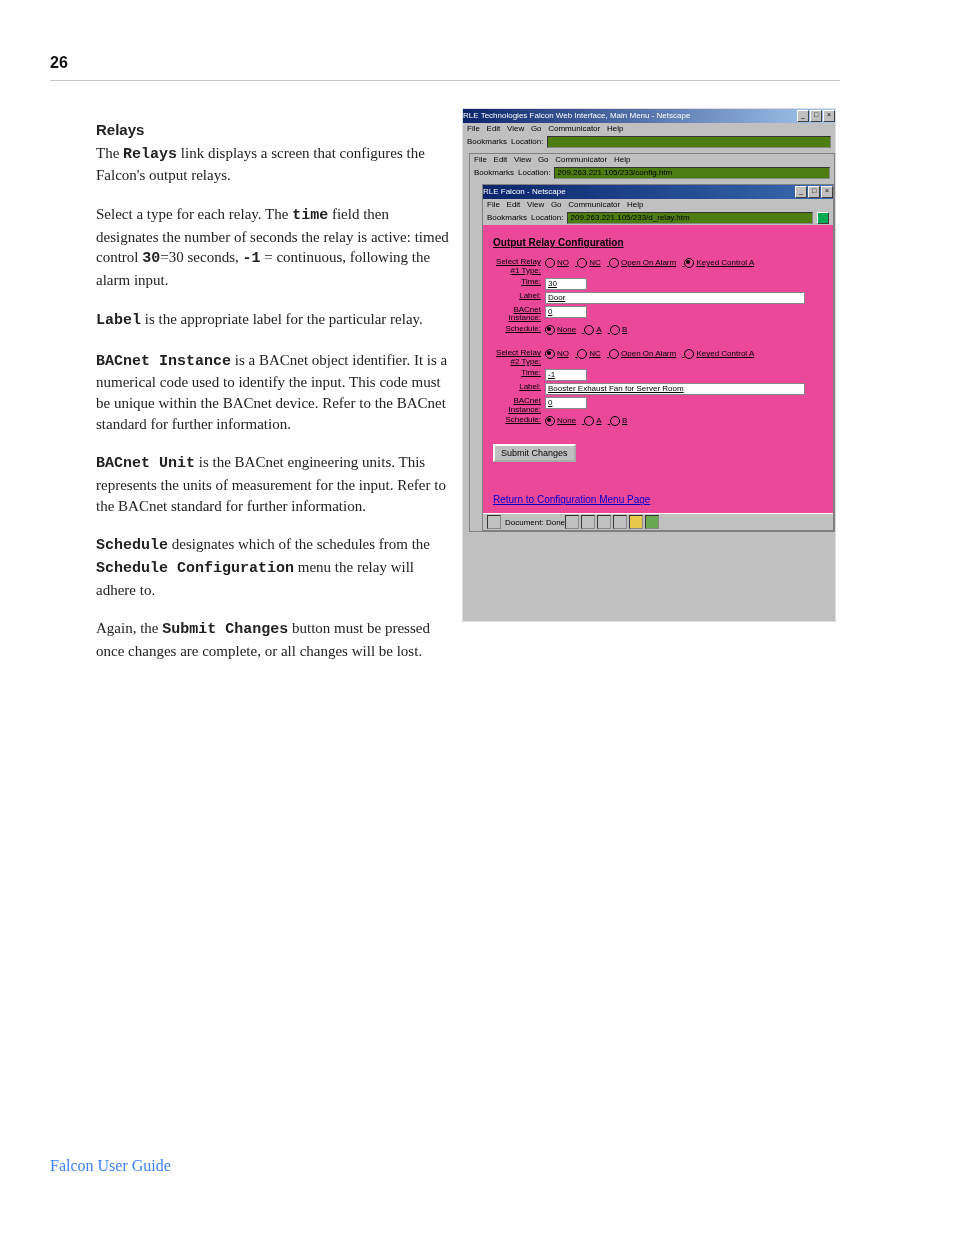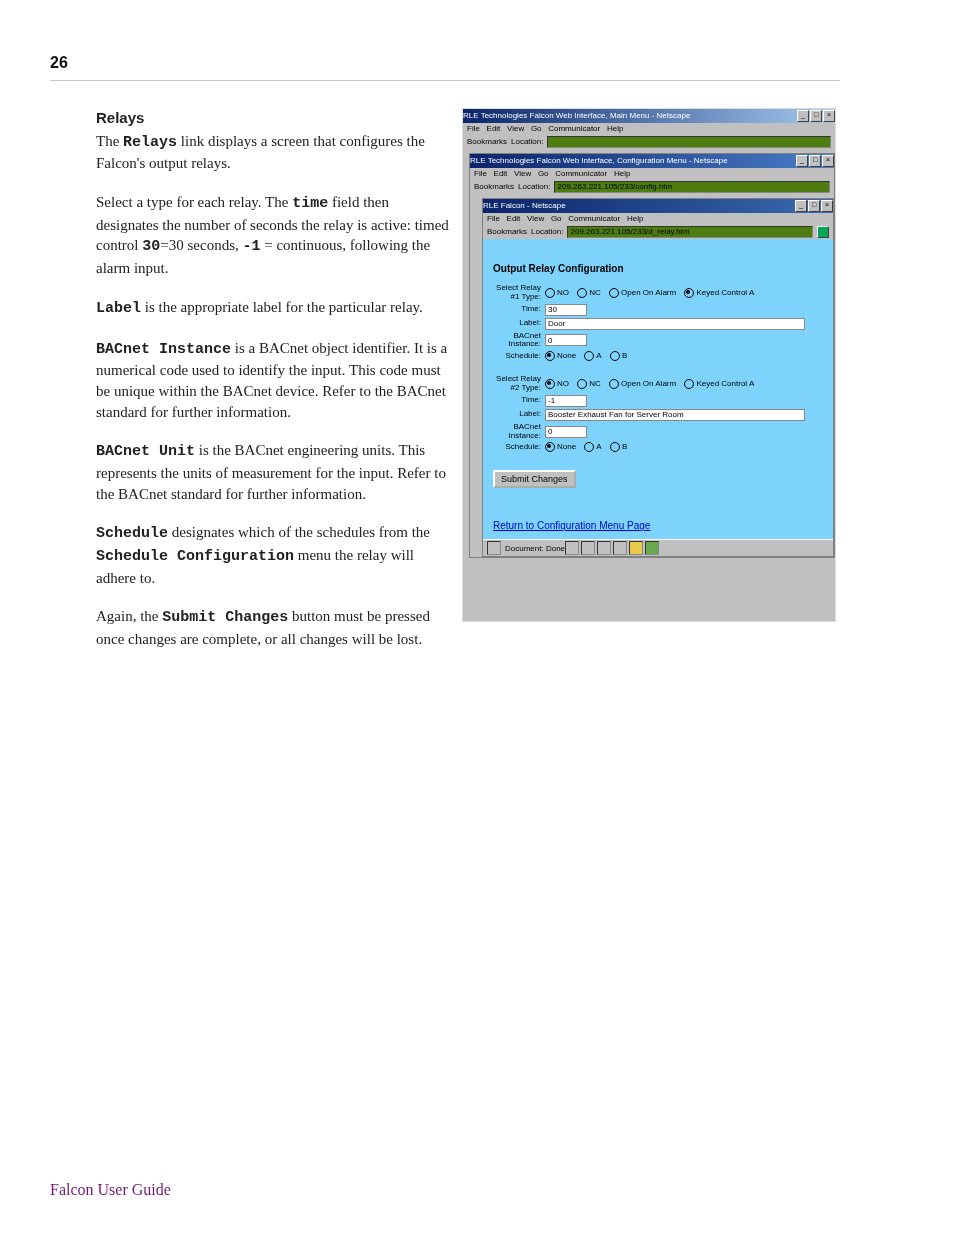--- a/index.html
+++ b/index.html
@@ -28,21 +28,21 @@
   .hr-top {
     position: absolute;
     top: 80px;
     left: 50px;
     width: 790px;
     height: 1px;
     background: #c8c8c8;
   }
   .left-col {
     position: absolute;
-    top: 108px;
+    top: 120px;
     left: 96px;
     width: 356px;
     font-size: 15px;
     line-height: 1.38;
   }
   .left-col p { margin: 0 0 18px 0; }
   .left-col .heading {
     font-family: Arial, Helvetica, sans-serif;
     font-weight: bold;
     margin: 0 0 2px 0;
@@ -116,31 +116,32 @@
     height: 10px;
     background: #4d7c0f;
     border: 1px inset #888;
     padding: 0 2px;
     font-size: 8px;
     line-height: 10px;
     white-space: nowrap;
     overflow: hidden;
   }
   .content-white {
-    background: #7dd3fc;
-    padding: 20px 10px 8px 10px;
+    background: #ec4899;
+    padding: 8px 10px 8px 10px;
+    text-decoration: underline;
   }
   .section-heading {
     font-size: 10px;
     font-weight: bold;
     margin: 4px 0 10px 0;
   }
   .formrow {
     display: flex;
-    align-items: center;
+    align-items: flex-start;
     margin: 2px 0;
     font-size: 8px;
   }
   .flabel {
     width: 48px;
     text-align: right;
     padding-right: 4px;
     line-height: 1.1;
   }
   .tinyinput {
@@ -204,23 +205,23 @@
   .sicon {
     width: 12px; height: 12px;
     border: 1px inset #888;
     background: #c0c0c0;
   }
   .sicon.y { background: #e9c84a; }
   .sicon.g { background: #6aa84f; }
   .footer {
     position: absolute;
     left: 50px;
-    bottom: 36px;
+    bottom: 60px;
     font-size: 16px;
-    color: #701a75;
+    color: #3b82f6;
     font-family: Georgia, serif;
   }
   .nested {
     border: 1px solid #808080;
     margin: 4px 0 0 6px;
   }
   .nested2 {
     border: 1px solid #808080;
     margin: 4px 0 0 12px;
   }
@@ -268,28 +269,20 @@
       </span>
     </div>
     <div class="menubar">File   Edit   View   Go   Communicator   Help</div>
     <div class="toolbar">
       <span>Bookmarks</span>
       <span>Location:</span>
       <span class="addrbox"></span>
     </div>
 
     <div class="nested">
-      <div class="titlebar bluebar2">
-        <span>RLE Technologies Falcon Web Interface, Configuration Menu - Netscape</span>
-        <span class="winctrl">
-          <span class="winbtn">_</span>
-          <span class="winbtn">□</span>
-          <span class="winbtn">×</span>
-        </span>
-      </div>
       <div class="menubar">File   Edit   View   Go   Communicator   Help</div>
       <div class="toolbar">
         <span>Bookmarks</span>
         <span>Location:</span>
         <span class="addrbox">209.263.221.105/233/config.htm</span>
       </div>
 
       <div class="nested2">
         <div class="titlebar bluebar3">
           <span>RLE Falcon - Netscape</span>

